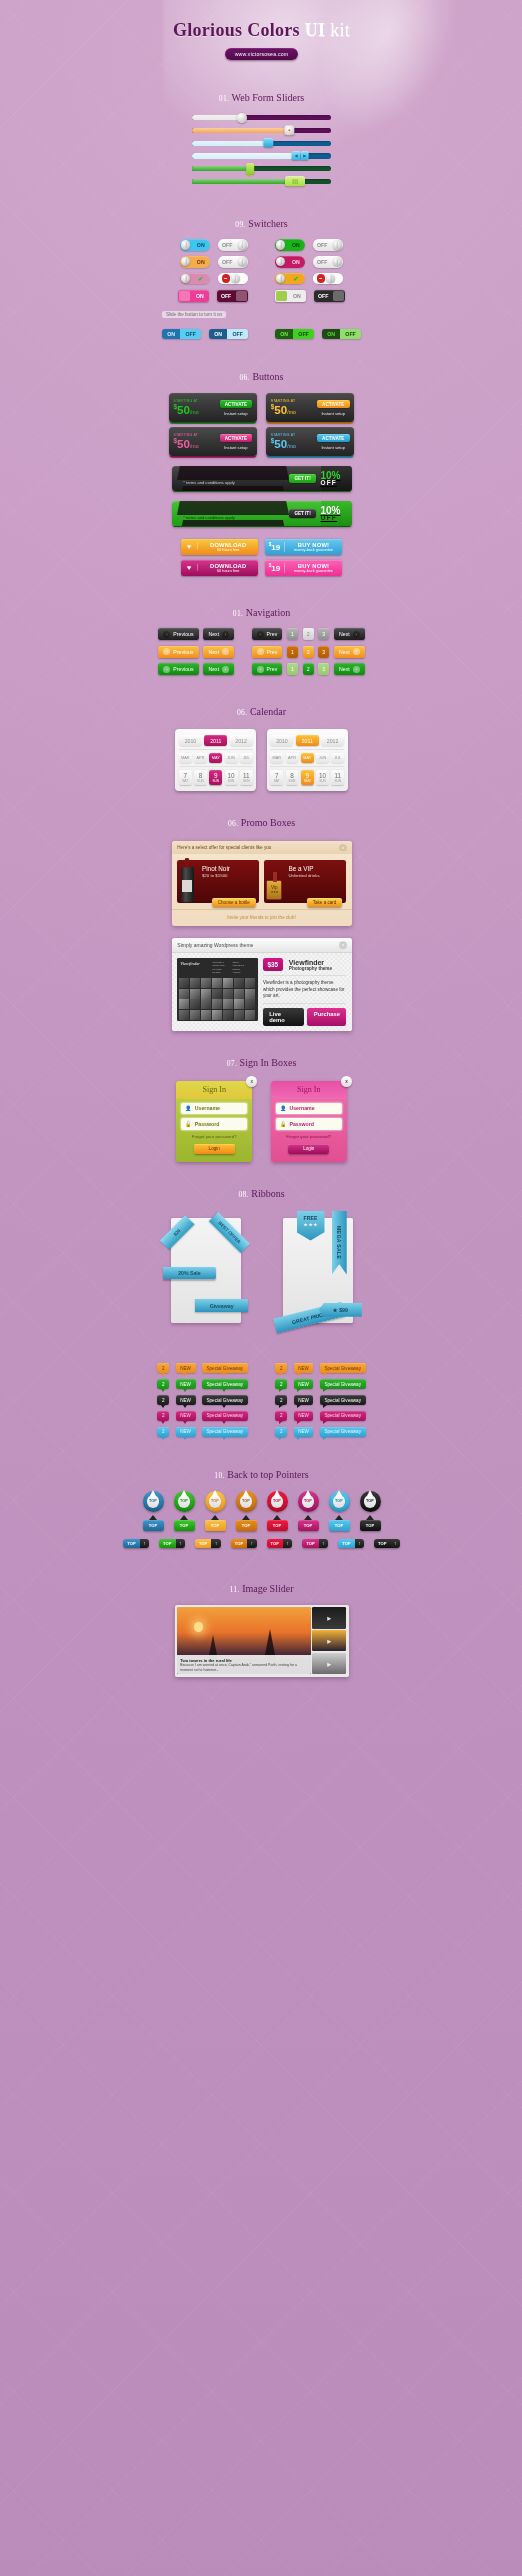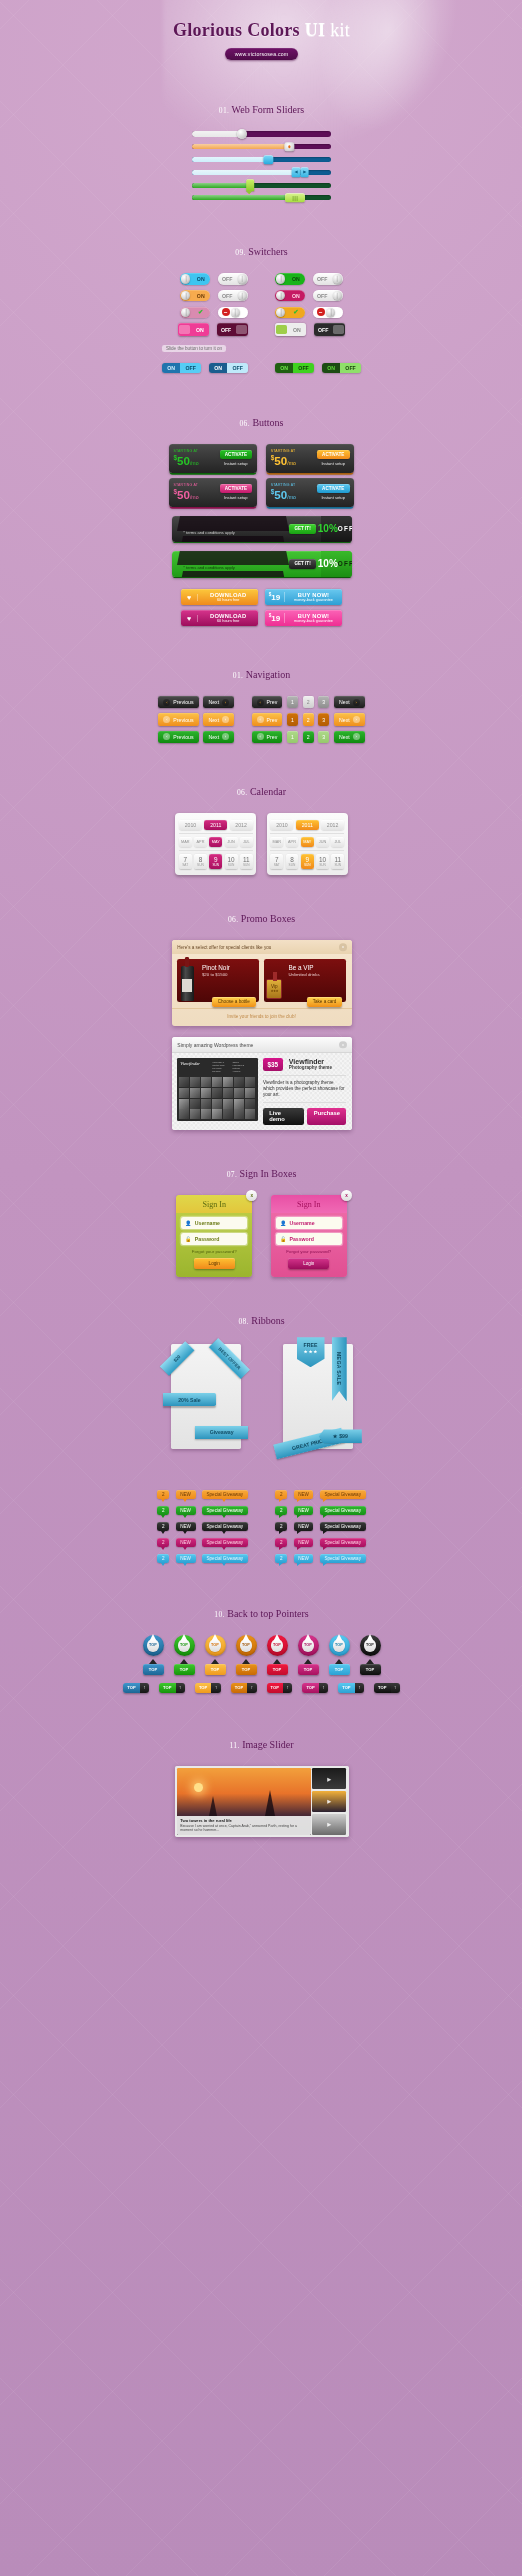--- a/index.html
+++ b/index.html
@@ -23,21 +23,21 @@
   .wrap{position:relative;width:523px;}
   .section{width:100%;text-align:center;}
   
   .kit-title{font-family:"Liberation Serif", serif;font-size:18px;letter-spacing:0.3px;
     padding-top:20px;color:#5d1757;font-weight:bold;text-shadow:0 0.6px 0.6px rgba(255,255,255,.45);}
   .kit-title .w{color:#fff;}
   .kit-title .k{color:#fff;font-weight:normal;}
   .url-badge{display:inline-block;margin-top:7px;padding:2.9px 10px 3.5px;border-radius:6.4px;
     background:linear-gradient(to bottom,#6f1268,#4e0c48);color:#fff;font-size:5.2px;letter-spacing:0.2px;
     box-shadow:0 1.2px 1.7px rgba(70,10,66,.45), inset 0 0.6px 0 rgba(255,255,255,.22);}
-  .sec-head{margin:16px;padding:0;font-family:"Liberation Serif", serif;font-size:10px;color:#5d1757;font-weight:normal;}
+  .sec-head{margin:4px;padding:0;font-family:"Liberation Serif", serif;font-size:10px;color:#5d1757;font-weight:normal;}
   .sec-head .num{color:#fff;font-size:7.6px;letter-spacing:0.3px;}
   .sec-wrap{padding-top:17.4px;padding-bottom:4.6px;}
 
   
   .slider{position:relative;width:139px;height:5.2px;margin:7.6px auto;border-radius:3.5px;}
   .sl-track{position:absolute;inset:0;border-radius:3.5px;box-shadow:inset 0 0.6px 1.2px rgba(0,0,0,.35);}
   .sl-fill{position:absolute;left:0;top:0;bottom:0;border-radius:3.5px 0 0 3.5px;}
   .sl-knob{position:absolute;top:50%;transform:translate(-50%,-50%);}
   .knob-round{width:10px;height:10px;border-radius:50%;
     background:radial-gradient(circle at 35% 30%,#fff,#cfcfcf 60%,#9b9b9b);
@@ -110,21 +110,21 @@
     box-shadow:0 0.6px 1.2px rgba(0,0,0,.4), inset 0 0.6px 0 rgba(255,255,255,.35);}
   .pc-sub{display:block;margin-top:2.3px;font-size:4.1px;color:#e8e8e8;}
 
   .promo-bar{width:180px;height:25.6px;border-radius:3.5px;display:flex;align-items:center;position:relative;
     box-shadow:0 1.2px 2.3px rgba(0,0,0,.3), inset 0 0.6px 0 rgba(255,255,255,.15);overflow:hidden;}
   .promo-txt{flex:1;text-align:left;padding-left:5.8px;line-height:1.15;}
   .promo-txt .t1{font-size:6.4px;font-weight:bold;display:block;}
   .promo-txt .t2{font-size:4.1px;display:block;margin-top:0.6px;}
   .getit{padding:2.3px 5.2px;border-radius:2.3px;font-size:4.6px;font-weight:bold;margin-right:4.6px;
     box-shadow:0 0.6px 1.2px rgba(0,0,0,.4), inset 0 0.6px 0 rgba(255,255,255,.3);}
-  .promo-pct{width:31px;height:100%;display:flex;flex-direction:row;align-items:center;justify-content:center;line-height:.95;}
+  .promo-pct{width:31px;height:100%;display:flex;flex-direction:column;align-items:flex-start;justify-content:center;line-height:.95;text-decoration:underline;}
   .promo-pct .big{font-size:10px;font-weight:bold;}
   .promo-pct .off{font-size:6.4px;font-weight:bold;letter-spacing:1.2px;}
 
   .dl-btn{width:77px;height:15.7px;border-radius:2.3px;display:flex;align-items:center;color:#fff;
     box-shadow:0 0.6px 1.7px rgba(0,0,0,.3), inset 0 0.6px 0 rgba(255,255,255,.35);}
   .dl-btn .ic{width:17.4px;text-align:center;font-size:7px;border-right:0.6px solid rgba(255,255,255,.35);}
   .dl-btn .tx{flex:1;text-align:center;line-height:1.05;}
   .dl-btn .tx b{font-size:5.8px;display:block;letter-spacing:0.2px;}
   .dl-btn .tx i{font-size:3.8px;font-style:normal;display:block;}
   .dl-btn .price{width:20px;text-align:center;font-size:8.1px;font-weight:bold;border-right:0.6px solid rgba(255,255,255,.35);}

